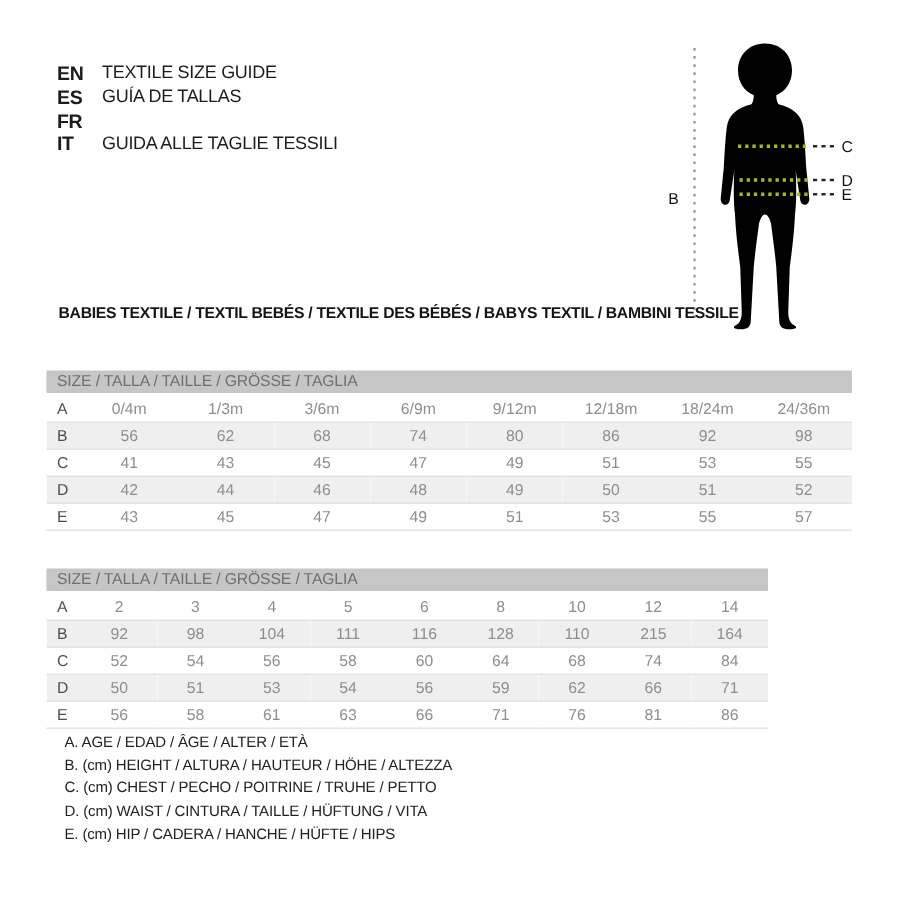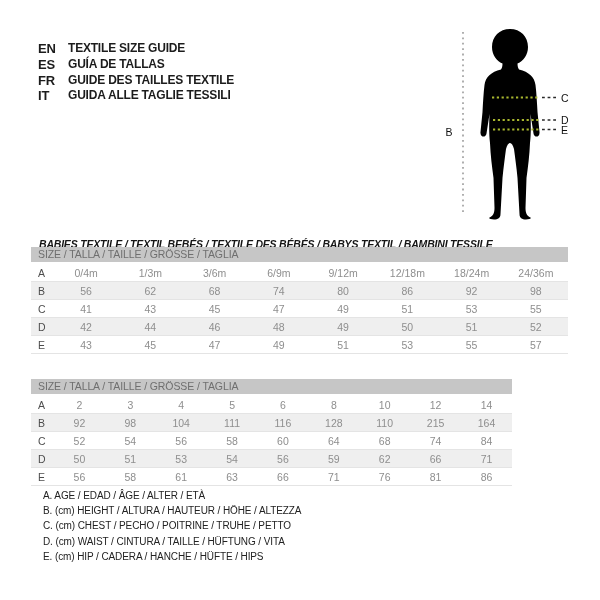--- a/index.html
+++ b/index.html
@@ -3,21 +3,21 @@
 <meta charset="utf-8">
 <style>
   html,body{margin:0;padding:0;background:#ffffff;}
   #page{position:relative;width:600px;height:600px;background:#ffffff;overflow:hidden;
         font-family:"Liberation Sans", sans-serif;}
 
   
   .lang-block{position:absolute;left:38px;top:41px;}
   .lang-row{display:flex;height:15.8px;line-height:15.8px;}
   .lang-code{width:30px;font-size:13px;font-weight:700;color:#1c1c1c;letter-spacing:-0.2px;}
-  .lang-label{font-size:12px;font-weight:700;color:#1c1c1c;letter-spacing:-0.2px;white-space:nowrap;}
+  .lang-label{font-size:12px;font-weight:400;color:#1c1c1c;letter-spacing:-0.2px;white-space:nowrap;}
 
   
   .figure-wrap{position:absolute;left:437px;top:12px;width:150px;height:212px;}
 
   
   .tbl-title{position:absolute;left:39px;font-size:10.5px;font-weight:700;color:#151515;
              letter-spacing:-0.2px;white-space:nowrap;}
   .size-bar{height:15px;line-height:15px;background:#c6c6c6;color:#6f6f6f;
             font-size:10.5px;padding-left:7px;letter-spacing:-0.1px;margin-bottom:2px;}
   .size-table{border-collapse:collapse;table-layout:fixed;}
@@ -48,21 +48,20 @@
       <div class="lang-row">
         <span class="lang-code">EN</span>
         <span class="lang-label">TEXTILE SIZE GUIDE</span>
       </div>
       <div class="lang-row">
         <span class="lang-code">ES</span>
         <span class="lang-label">GUÍA DE TALLAS</span>
       </div>
       <div class="lang-row">
         <span class="lang-code">FR</span>
-        <span class="lang-label">GUIDE DES TAILLES TEXTILE</span>
       </div>
       <div class="lang-row">
         <span class="lang-code">IT</span>
         <span class="lang-label">GUIDA ALLE TAGLIE TESSILI</span>
       </div>
     </div>
 
   <div class="figure-wrap">
     <svg width="150" height="212" viewBox="0 0 150 212">
 
@@ -95,21 +94,21 @@
       <line x1="56" y1="117.5" x2="103" y2="117.5" stroke-width="2.2" stroke-dasharray="2.2 2.6" stroke="#a8b62e"></line>
       <line x1="105" y1="117.5" x2="119" y2="117.5" stroke-width="1.6" stroke-dasharray="2.8 2.8" stroke="#2a2a2a"></line>
 
       <text x="12" y="124" font-size="10.5" fill="#111" text-anchor="middle">B</text>
       <text x="124" y="89.5" font-size="10.5" fill="#111">C</text>
       <text x="124" y="112" font-size="10.5" fill="#111">D</text>
       <text x="124" y="121.5" font-size="10.5" fill="#111">E</text>
     </svg>
   </div>
 
-  <div class="tbl-title" style="top:238px;font-style:italic;">BABIES TEXTILE / TEXTIL BEBÉS / TEXTILE DES BÉBÉS / BABYS TEXTIL / BAMBINI TESSILE</div>
+  <div class="tbl-title" style="top:203px;">BABIES TEXTILE / TEXTIL BEBÉS / TEXTILE DES BÉBÉS / BABYS TEXTIL / BAMBINI TESSILE</div>
   <div class="tbl-wrap" id="babies-table-wrap">
     <div class="size-bar">SIZE / TALLA / TAILLE / GRÖSSE / TAGLIA</div>
     <table class="size-table">
       <tbody>
           <tr>
             <td class="rowlabel">A</td>
             <td>0/4m</td>
             <td>1/3m</td>
             <td>3/6m</td>
             <td>6/9m</td>

